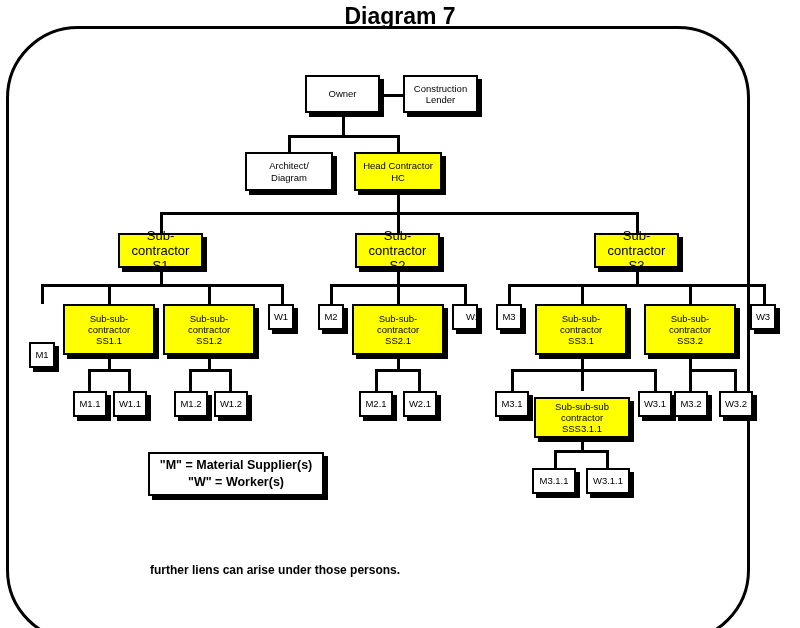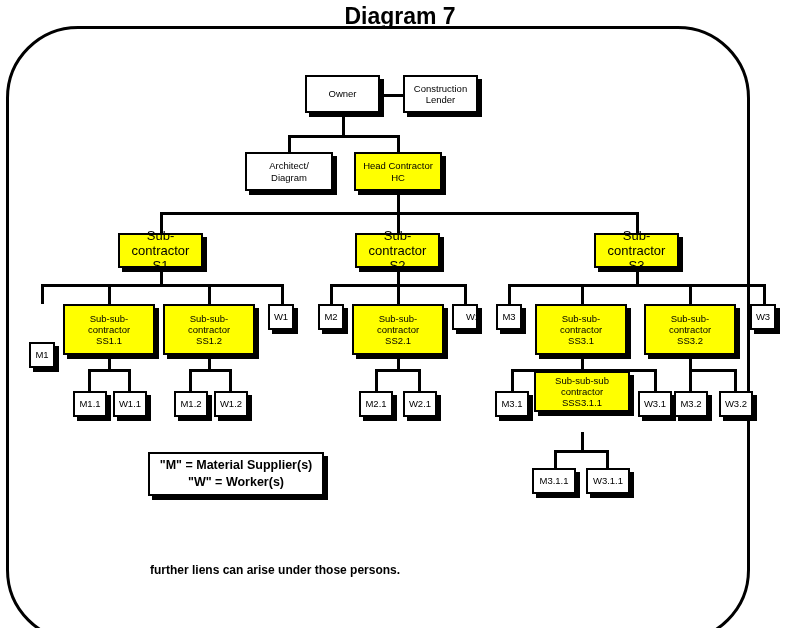--- a/index.html
+++ b/index.html
@@ -331,21 +331,21 @@
         <span>W2.1</span>
       </span>
   </div>
 
   <div class="node small" style="left:495px; top:391px; width:34px; height:26px;">
     <span class="lines">
         <span>M3.1</span>
       </span>
   </div>
 
-  <div class="node small shaded" style="left:534px; top:371px; width:96px; height:41px;justify-content:flex-end;">
+  <div class="node small shaded" style="left:534px; top:397px; width:96px; height:41px;justify-content:flex-end;">
     <span class="lines">
       <span>Sub-sub-sub</span>
       <span>contractor</span>
       <span>SSS3.1.1</span>
     </span>
   </div>
 
   <div class="node small" style="left:638px; top:391px; width:34px; height:26px;">
     <span class="lines">
         <span>W3.1</span>

